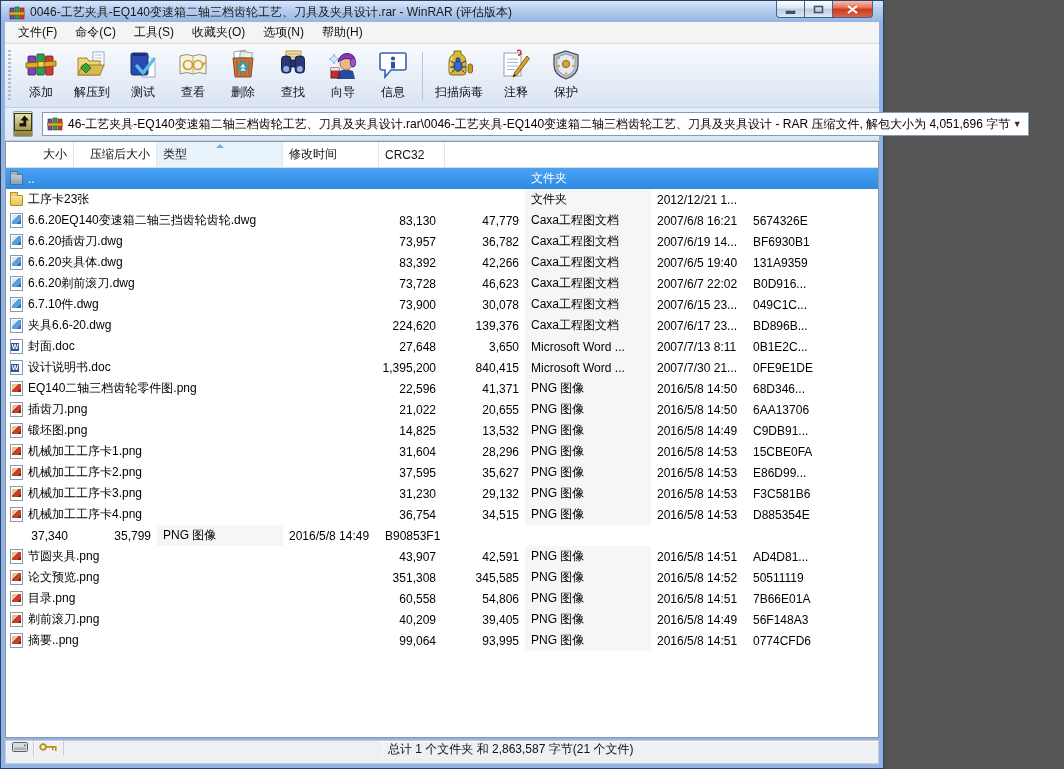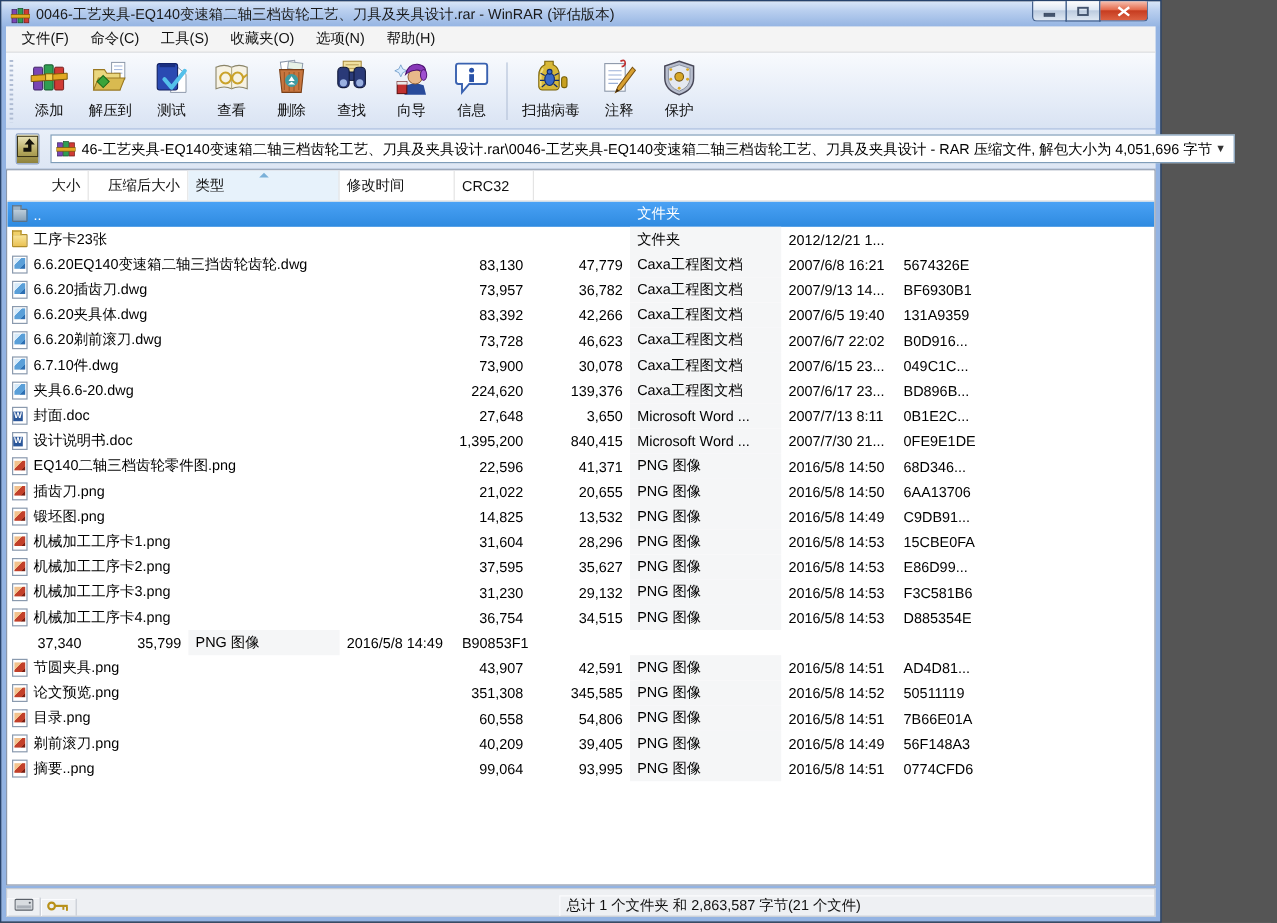--- a/index.html
+++ b/index.html
@@ -1,19 +1,19 @@
 <!DOCTYPE html>
 <html><head>
 <meta charset="utf-8">
 <style>
   * { margin:0; padding:0; box-sizing:border-box; }
   html,body { width:1064px; height:769px; font-family:"Liberation Sans","DejaVu Sans",sans-serif; background:#555; }
 
   .window {
-    width:968px; height:769px; position:relative;
+    width:884px; height:769px; position:relative;
     border:1px solid #26426b;
     background:linear-gradient(180deg,#d9e6f8 0px,#b9cfef 8px,#93b3e2 22px,#93b3e2 100%);
     padding:0 4px 4px 4px;
     display:flex; flex-direction:column;
   }
 
   
   .titlebar { height:21px; display:flex; align-items:center; padding:2px 6px 0 4px; position:relative; }
   .titlebar .appicon { width:16px; height:16px; margin-right:5px; flex:0 0 auto; }
   .titlebar .title { font-size:12px; color:#1a1a1a; white-space:nowrap; overflow:hidden; }
@@ -98,21 +98,21 @@
   .fi-dwg,.fi-doc,.fi-png { background:#fff; border:1px solid #8a9aae; }
   .fi-dwg::after { content:""; position:absolute; left:1px; top:1px; right:1px; bottom:3px;
     background:linear-gradient(135deg,#d6eaf9 0 35%,#5a9fd8 35% 75%,#2d6fb2 75%); }
   .fi-doc::after { content:"W"; position:absolute; left:0px; top:3px; width:8px; height:8px;
     background:#2b579a; color:#fff; font-size:7px; line-height:8px; text-align:center; font-weight:bold; }
   .fi-png::after { content:""; position:absolute; left:1px; top:2px; right:1px; bottom:3px;
     background:linear-gradient(135deg,#f2c28e 0 40%,#c2402a 40% 80%,#7a1f12 80%); }
 
   
   .statusbar { height:24px; margin-top:2px; background:#eef0f3; border:1px solid #c7ccd4;
-    display:flex; align-items:flex-end; font-size:12px; color:#111; }
+    display:flex; align-items:flex-start; font-size:12px; color:#111; }
   .scell { border-right:1px solid #c7ccd4; box-shadow:inset 1px 1px 0 #fbfcfe; display:flex; align-items:center; justify-content:center; }
   .scell.icons1 { width:28px; }
   .scell.icons2 { width:30px; }
   .scell.spacer { flex:1; }
   .scell.totals { width:496px; justify-content:flex-start; padding-left:6px; border-right:none; }
 </style>
 </head>
 <body>
 
 <div class="window">
@@ -383,21 +383,21 @@
           <div class="cell c-crc">5674326E</div>
         </div>
         <div class="row">
           <div class="cell c-name">
             <span class="fi fi-dwg"></span>
             <span>6.6.20插齿刀.dwg</span>
           </div>
           <div class="cell c-size">73,957</div>
           <div class="cell c-packed">36,782</div>
           <div class="cell c-type">Caxa工程图文档</div>
-          <div class="cell c-mod">2007/9/13 14...</div>
+          <div class="cell c-mod">2007/6/19 14...</div>
           <div class="cell c-crc">BF6930B1</div>
         </div>
         <div class="row">
           <div class="cell c-name">
             <span class="fi fi-dwg"></span>
             <span>6.6.20夹具体.dwg</span>
           </div>
           <div class="cell c-size">83,392</div>
           <div class="cell c-packed">42,266</div>
           <div class="cell c-type">Caxa工程图文档</div>

